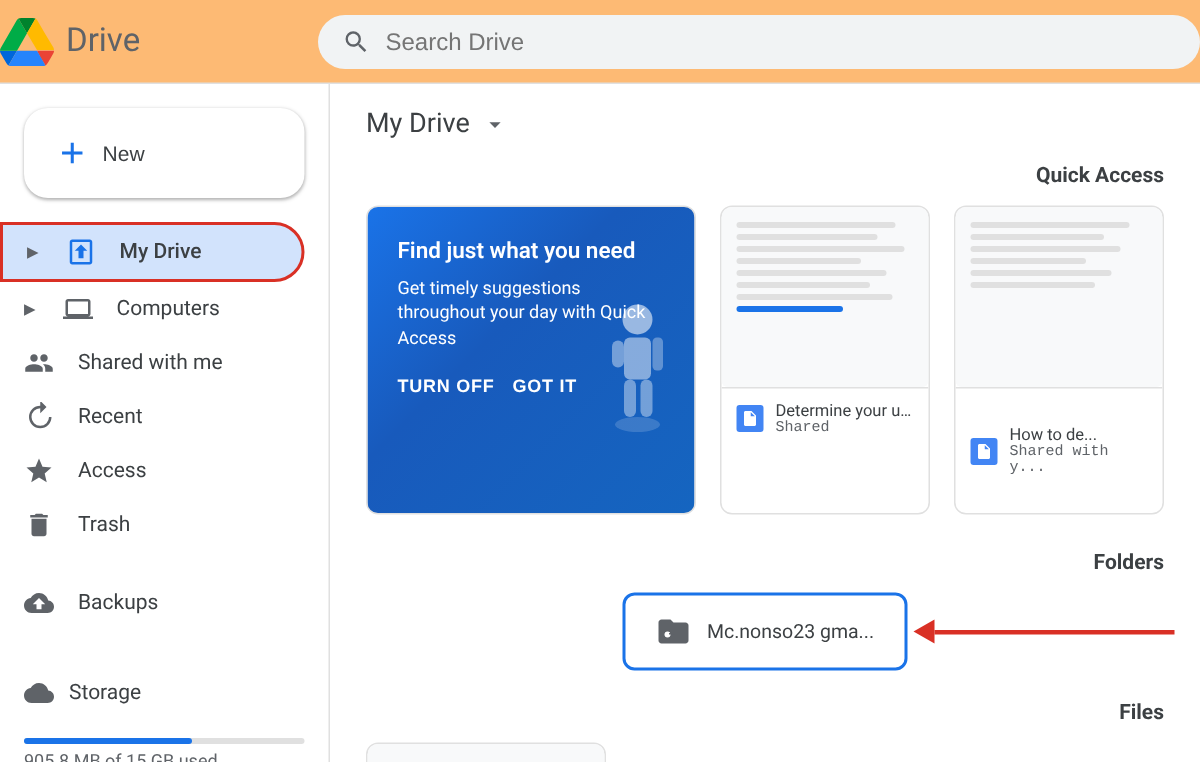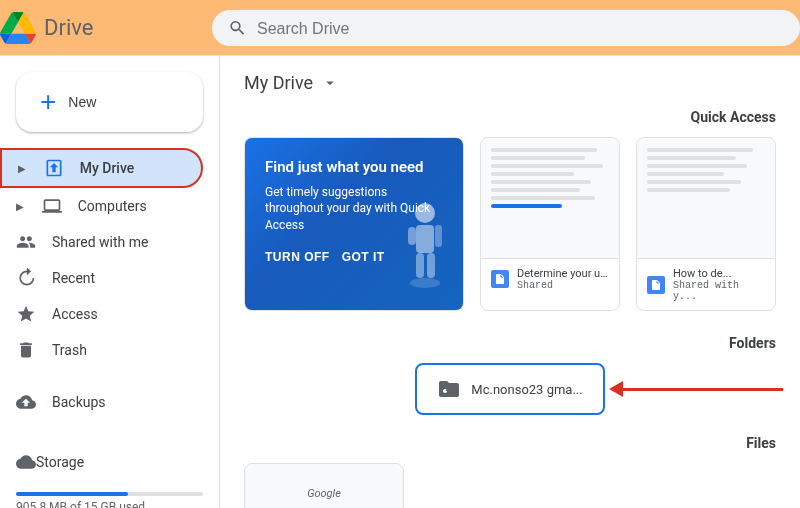--- a/index.html
+++ b/index.html
@@ -223,21 +223,21 @@
     <div class="sidebar-item">
       <svg width="20" height="20" viewBox="0 0 24 24" fill="#5f6368">
         <path d="M19.35 10.04C18.67 6.59 15.64 4 12 4 9.11 4 6.6 5.64 5.35 8.04 2.34 8.36 0 10.91 0 14c0 3.31 2.69 6 6 6h13c2.76 0 5-2.24 5-5 0-2.64-2.05-4.78-4.65-4.96zM14 13v4h-4v-4H7l5-5 5 5h-3z"></path>
       </svg>
       <span>Backups</span>
     </div>
 
     <div class="sidebar-divider"></div>
 
     <div class="storage-section">
-      <div style="display:flex;align-items:center;margin-bottom:20px;">
+      <div style="display:flex;align-items:center;gap:10px;margin-bottom:20px;">
         <svg width="20" height="20" viewBox="0 0 24 24" fill="#5f6368">
           <path d="M19.35 10.04C18.67 6.59 15.64 4 12 4 9.11 4 6.6 5.64 5.35 8.04 2.34 8.36 0 10.91 0 14c0 3.31 2.69 6 6 6h13c2.76 0 5-2.24 5-5 0-2.64-2.05-4.78-4.65-4.96z"></path>
         </svg>
         <span style="font-size:14px;color:#3c4043;">Storage</span>
       </div>
       <div class="storage-bar-bg">
         <div class="storage-bar-fill"></div>
       </div>
       <div class="storage-text">905.8 MB of 15 GB used</div>
 
@@ -304,21 +304,21 @@
 
         <div class="quick-access-card">
           <div class="doc-preview" style="height:120px;font-size:7px;padding:10px;">
             <div style="height:4px;background:#e0e0e0;border-radius:2px;margin-bottom:4px;width:90%;"></div>
             <div style="height:4px;background:#e0e0e0;border-radius:2px;margin-bottom:4px;width:75%;"></div>
             <div style="height:4px;background:#e0e0e0;border-radius:2px;margin-bottom:4px;width:85%;"></div>
             <div style="height:4px;background:#e0e0e0;border-radius:2px;margin-bottom:4px;width:65%;"></div>
             <div style="height:4px;background:#e0e0e0;border-radius:2px;margin-bottom:4px;width:80%;"></div>
             <div style="height:4px;background:#e0e0e0;border-radius:2px;margin-bottom:4px;width:70%;"></div>
           </div>
-          <div class="doc-info" style="padding:8px 10px;border-top:1px solid #e0e0e0;">
+          <div class="doc-info" style="padding:24px 10px;border-top:1px solid #e0e0e0;">
             <div class="doc-icon" style="background:#4285f4;border-radius:2px;width:18px;height:18px;display:flex;align-items:center;justify-content:center;">
               <svg width="12" height="12" viewBox="0 0 24 24" fill="white">
                   <path d="M14 2H6c-1.1 0-2 .9-2 2v16c0 1.1.9 2 2 2h12c1.1 0 2-.9 2-2V8l-6-6zm-1 7V3.5L18.5 9H13z"></path>
                 </svg>
             </div>
             <div style="flex:1;overflow:hidden;">
               <div class="doc-name">How to de...</div>
               <div class="doc-shared">Shared with y...</div>
             </div>
           </div>

